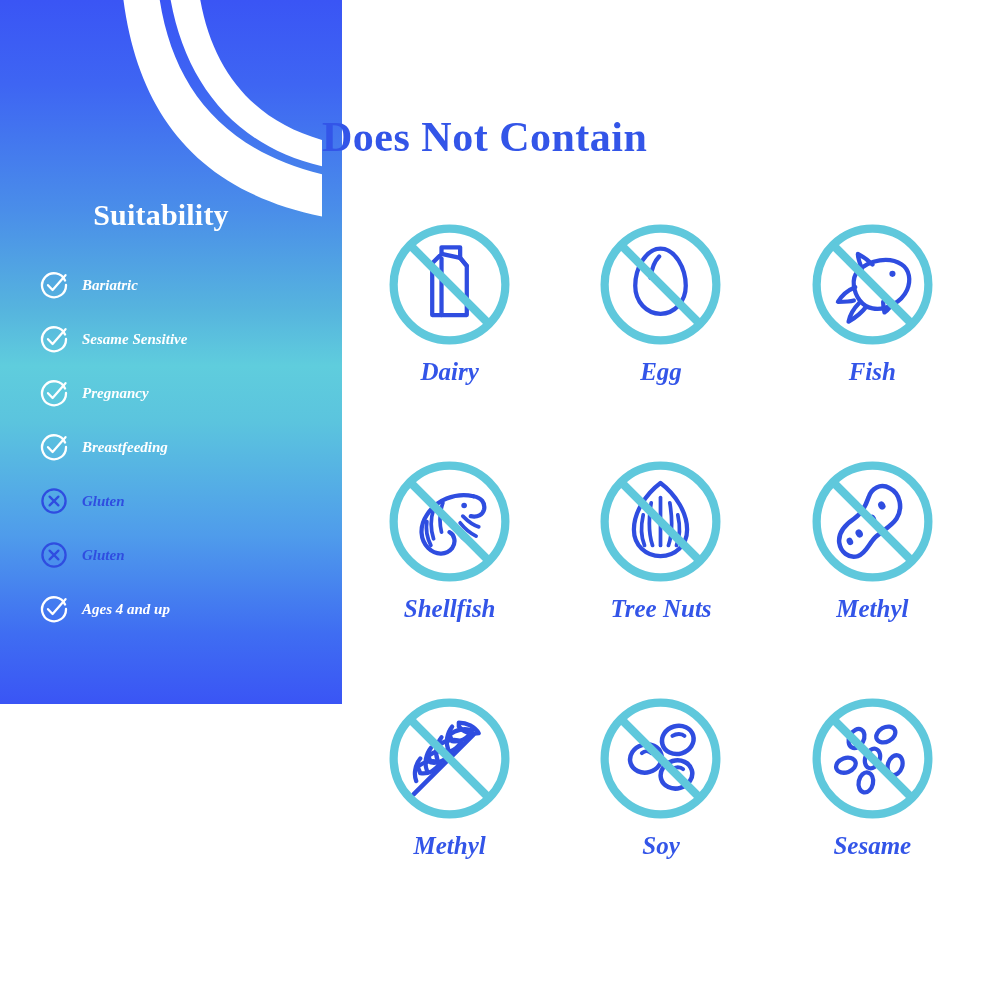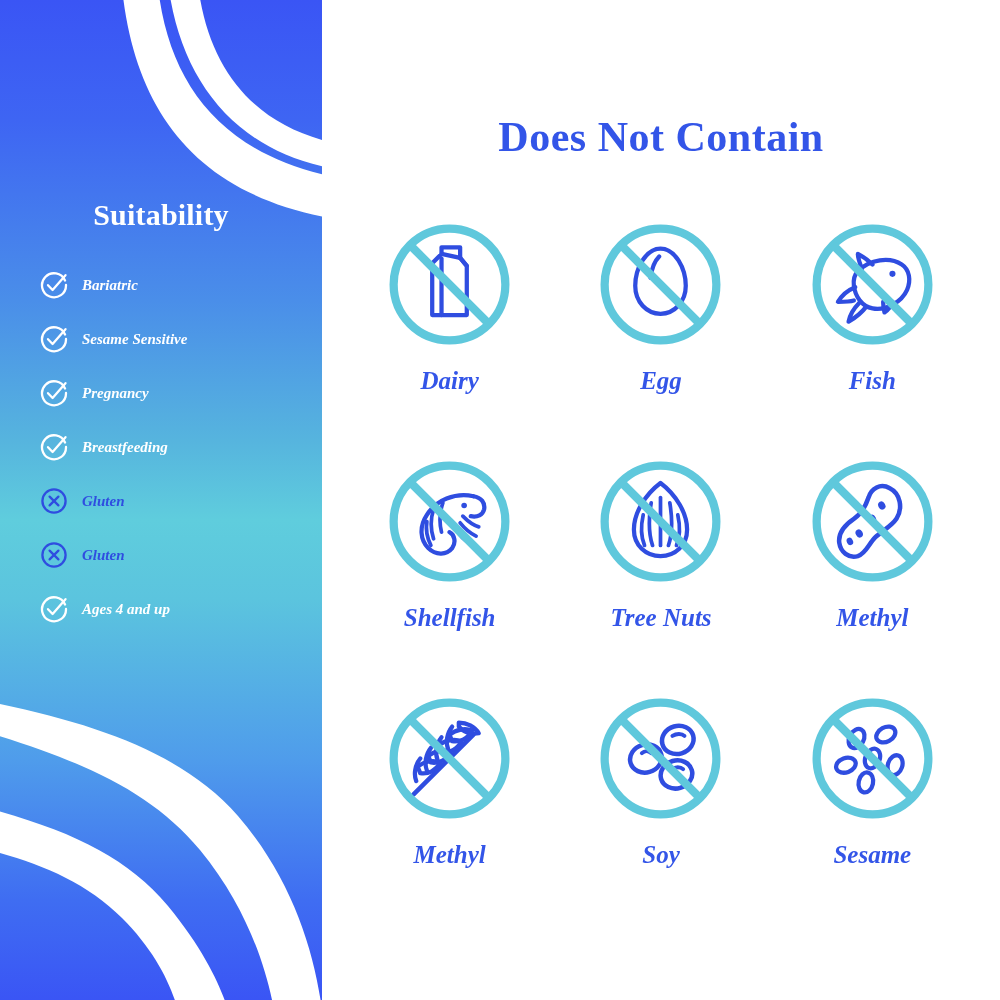--- a/index.html
+++ b/index.html
@@ -20,32 +20,33 @@
     background: #ffffff;
     overflow: hidden;
   }
 
   
   .sidebar {
     position: absolute;
     left: 0;
     top: 0;
     width: 322px;
-    height: 1000px;
+    height: 704px;
     background: linear-gradient(180deg,
         #3a55f5 0%,
         #3e65f3 12%,
         #4a8ee9 30%,
         #56b4de 44%,
         #5fcddd 52%,
         #5bc4de 60%,
         #4f9ceb 76%,
         #3f6df2 90%,
         #3a55f5 100%);
     overflow: hidden;
+    padding-left: 20px;
   }
   .sidebar-deco {
     position: absolute;
     left: 0;
     top: 0;
     width: 322px;
     height: 1000px;
     pointer-events: none;
   }
 
@@ -105,21 +106,21 @@
     left: 322px;
     top: 0;
     width: 678px;
     height: 1000px;
   }
   .dnc-title {
     position: absolute;
     top: 113px;
     left: 0;
     width: 678px;
-    text-align: center;
+    text-align: left;
     color: #3355e8;
     font-family: "Liberation Serif", serif;
     font-weight: bold;
     font-size: 42px;
     letter-spacing: 0.5px;
   }
 
   .grid {
     position: absolute;
     top: 218px;
@@ -133,21 +134,21 @@
     display: flex;
     flex-direction: column;
     align-items: center;
   }
   .badge {
     width: 133px;
     height: 133px;
     display: block;
   }
   .cell-label {
-    margin-top: 17px;
+    margin-top: 8px;
     color: #3355e8;
     font-family: "Liberation Serif", serif;
     font-style: italic;
     font-weight: bold;
     font-size: 25px;
     line-height: 1;
     white-space: nowrap;
   }
 </style>
 </head>

